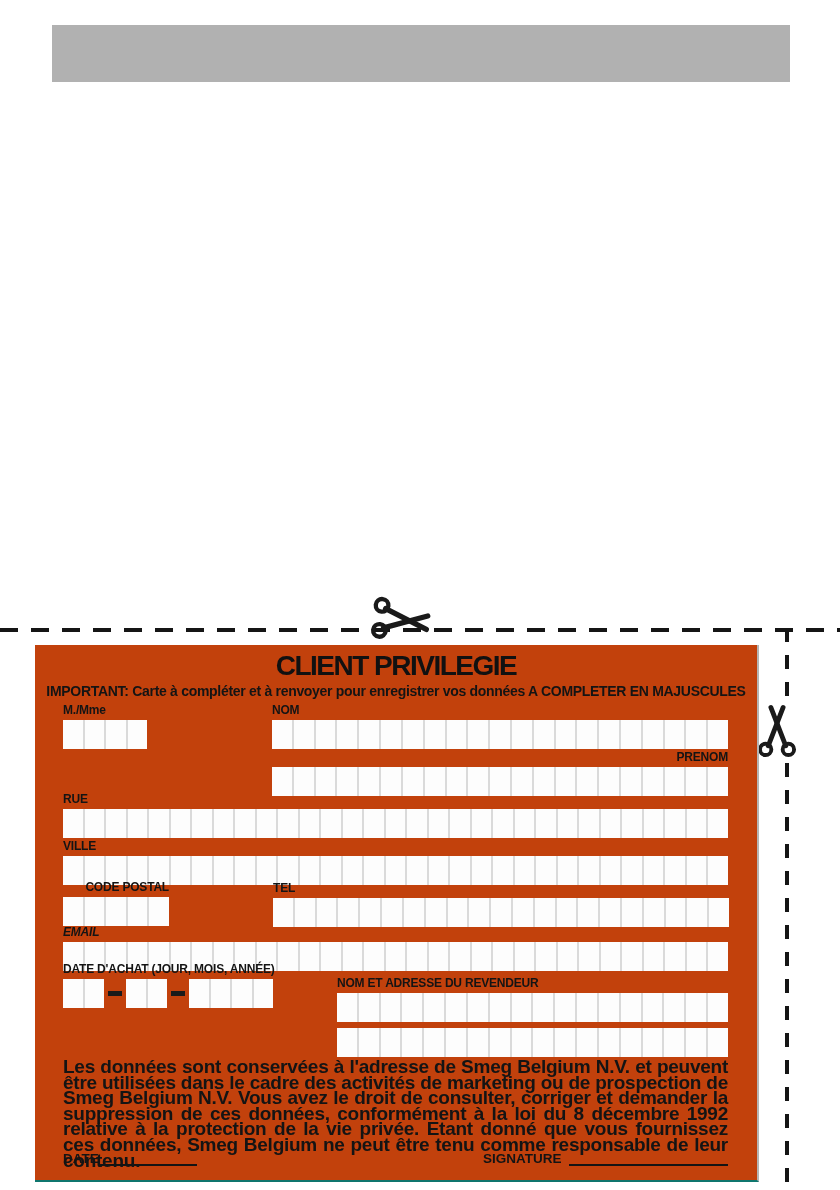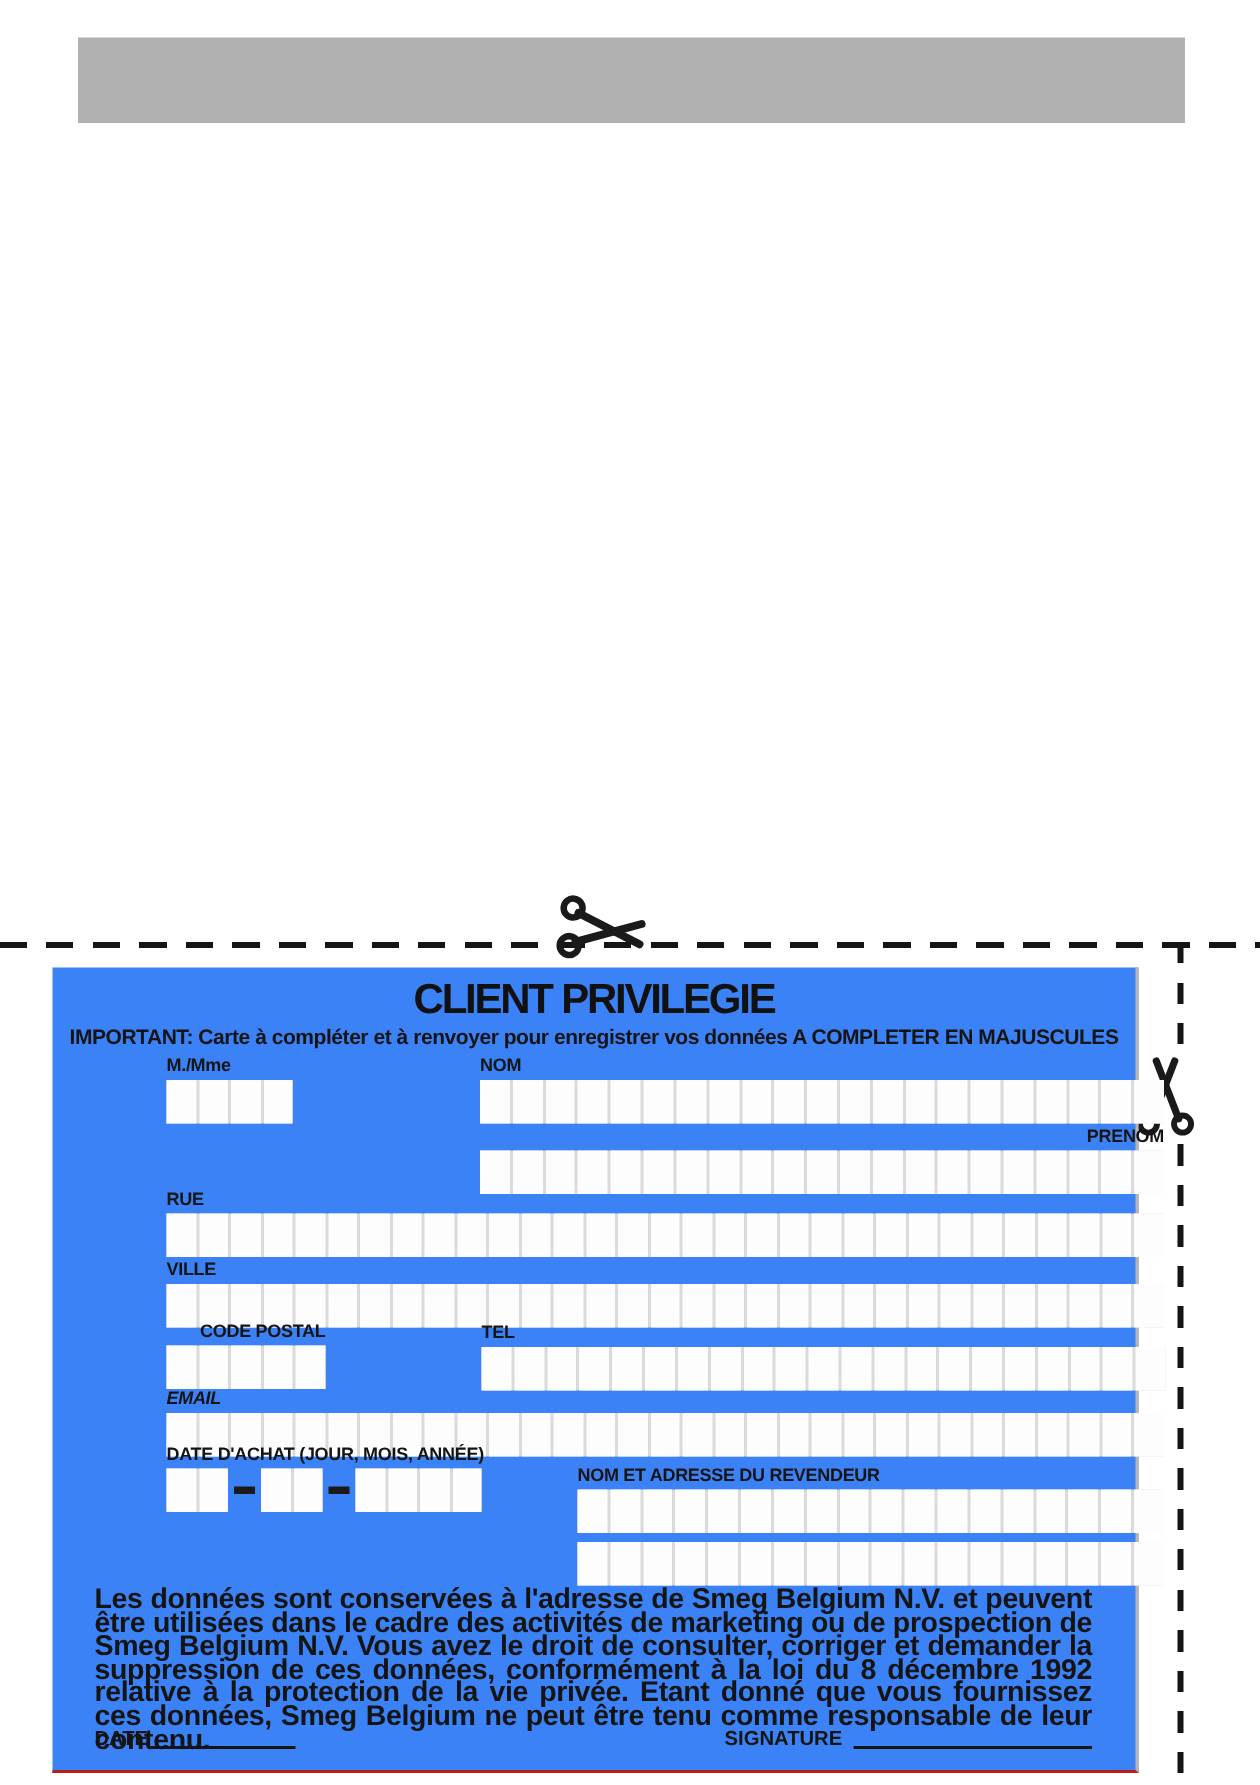--- a/index.html
+++ b/index.html
@@ -16,29 +16,29 @@
       background:repeating-linear-gradient(180deg,#151515 0 14px,transparent 14px 27px); }
   .v-backing { position:absolute; left:768px; top:698px; width:34px; height:64px;
       background:#ffffff; }
 
   .scissors { position:absolute; }
   .scissors-h { left:370px; top:596px; width:62px; height:48px; transform:rotate(6deg); }
   .scissors-v { left:749px; top:710px; width:56px; height:42px; transform:rotate(-90deg); }
   .scissors svg { width:100%; height:100%; display:block; }
 
   .card { position:absolute; left:35px; top:645px; width:724px; height:537px;
-          background:#3b82f6; border-right:2px solid #b5b5b5; border-bottom:2px solid #b91c1c;
+          background:#c2410c; border-right:2px solid #b5b5b5; border-bottom:2px solid #0f766e;
           color:#141414; }
 
   .card-title { position:absolute; top:5px; left:0; width:100%; text-align:center;
       font-size:28px; font-weight:bold; letter-spacing:-1.5px; color:#111; }
   .card-subtitle { position:absolute; top:38px; left:0; width:100%; text-align:center;
       font-size:14px; font-weight:bold; letter-spacing:-0.3px; }
 
-  .field { position:absolute;margin-left:48px; }
+  .field { position:absolute; }
   .field .label { font-size:12px; font-weight:bold; letter-spacing:-0.2px;
                   height:13px; line-height:13px; margin-bottom:3px; white-space:nowrap; }
   .cells { display:flex; gap:2px; background:#dadada; }
   .cell  { background:#fdfdfd; height:29px; flex:1; }
   .w84  { width:84px; }
   .w106 { width:106px; }
   .w456 { width:456px; }
   .w665 { width:665px; }
   .w391 { width:391px; }
   .row2 { margin-top:6px; }

